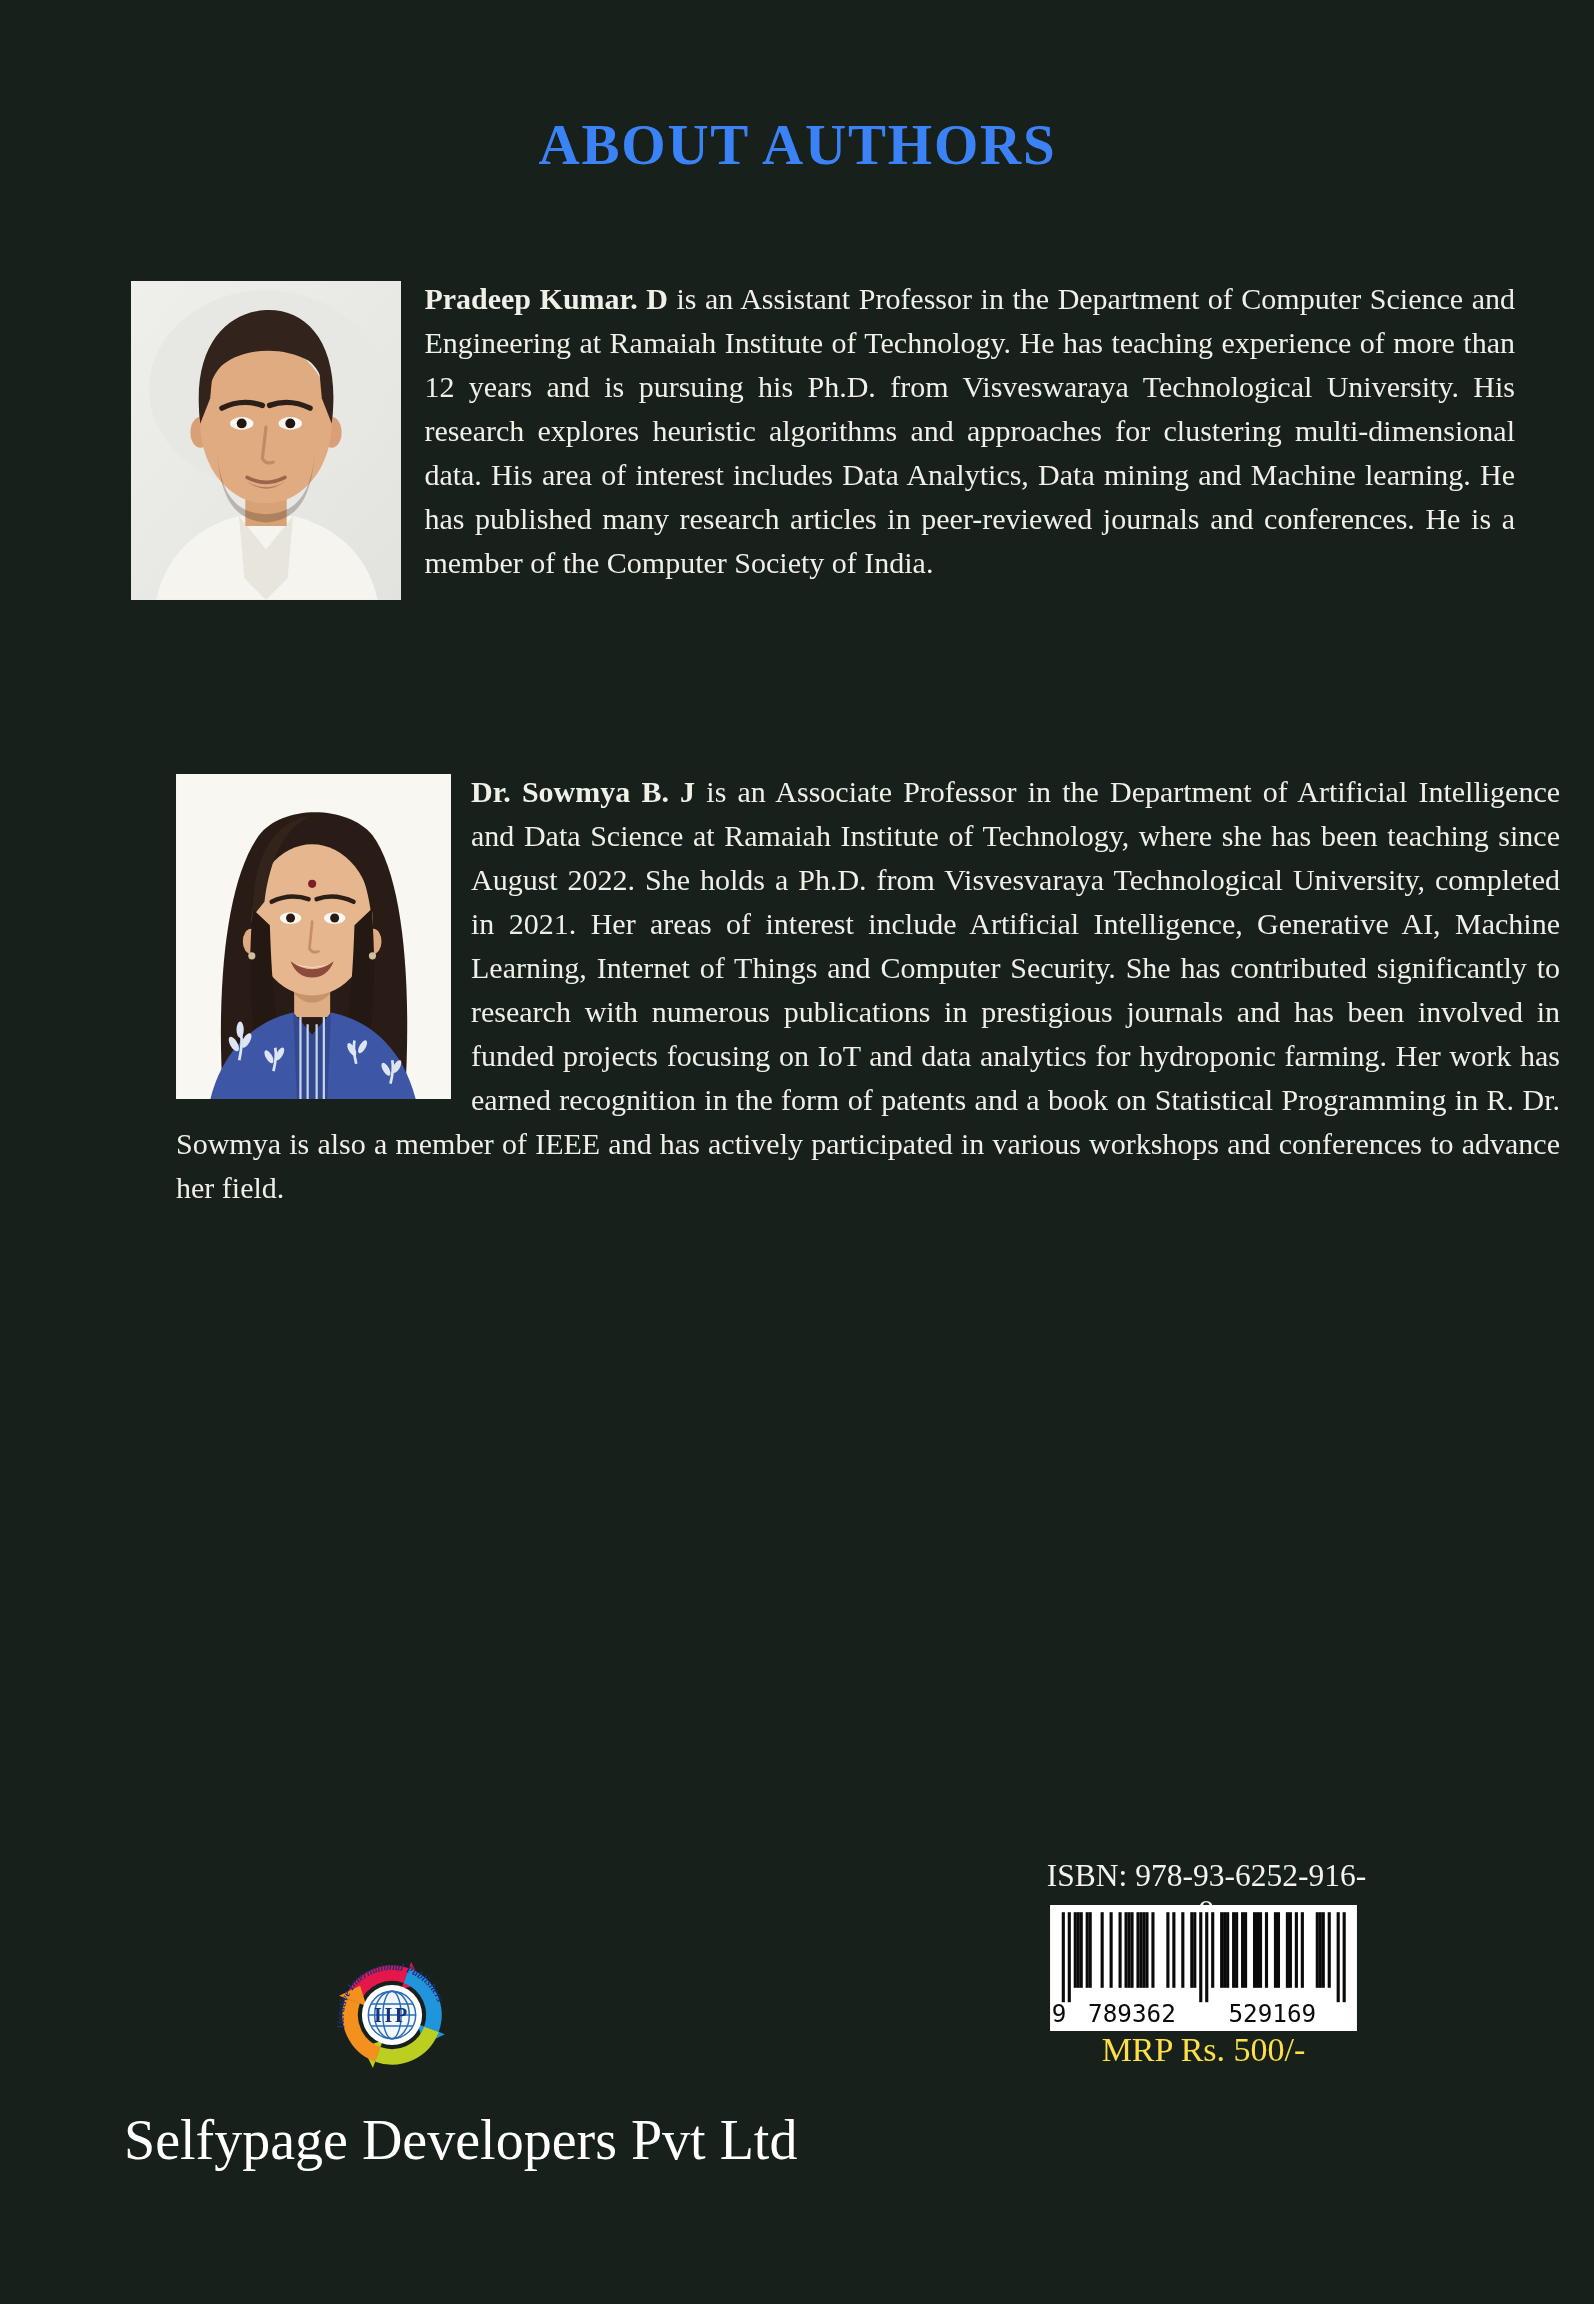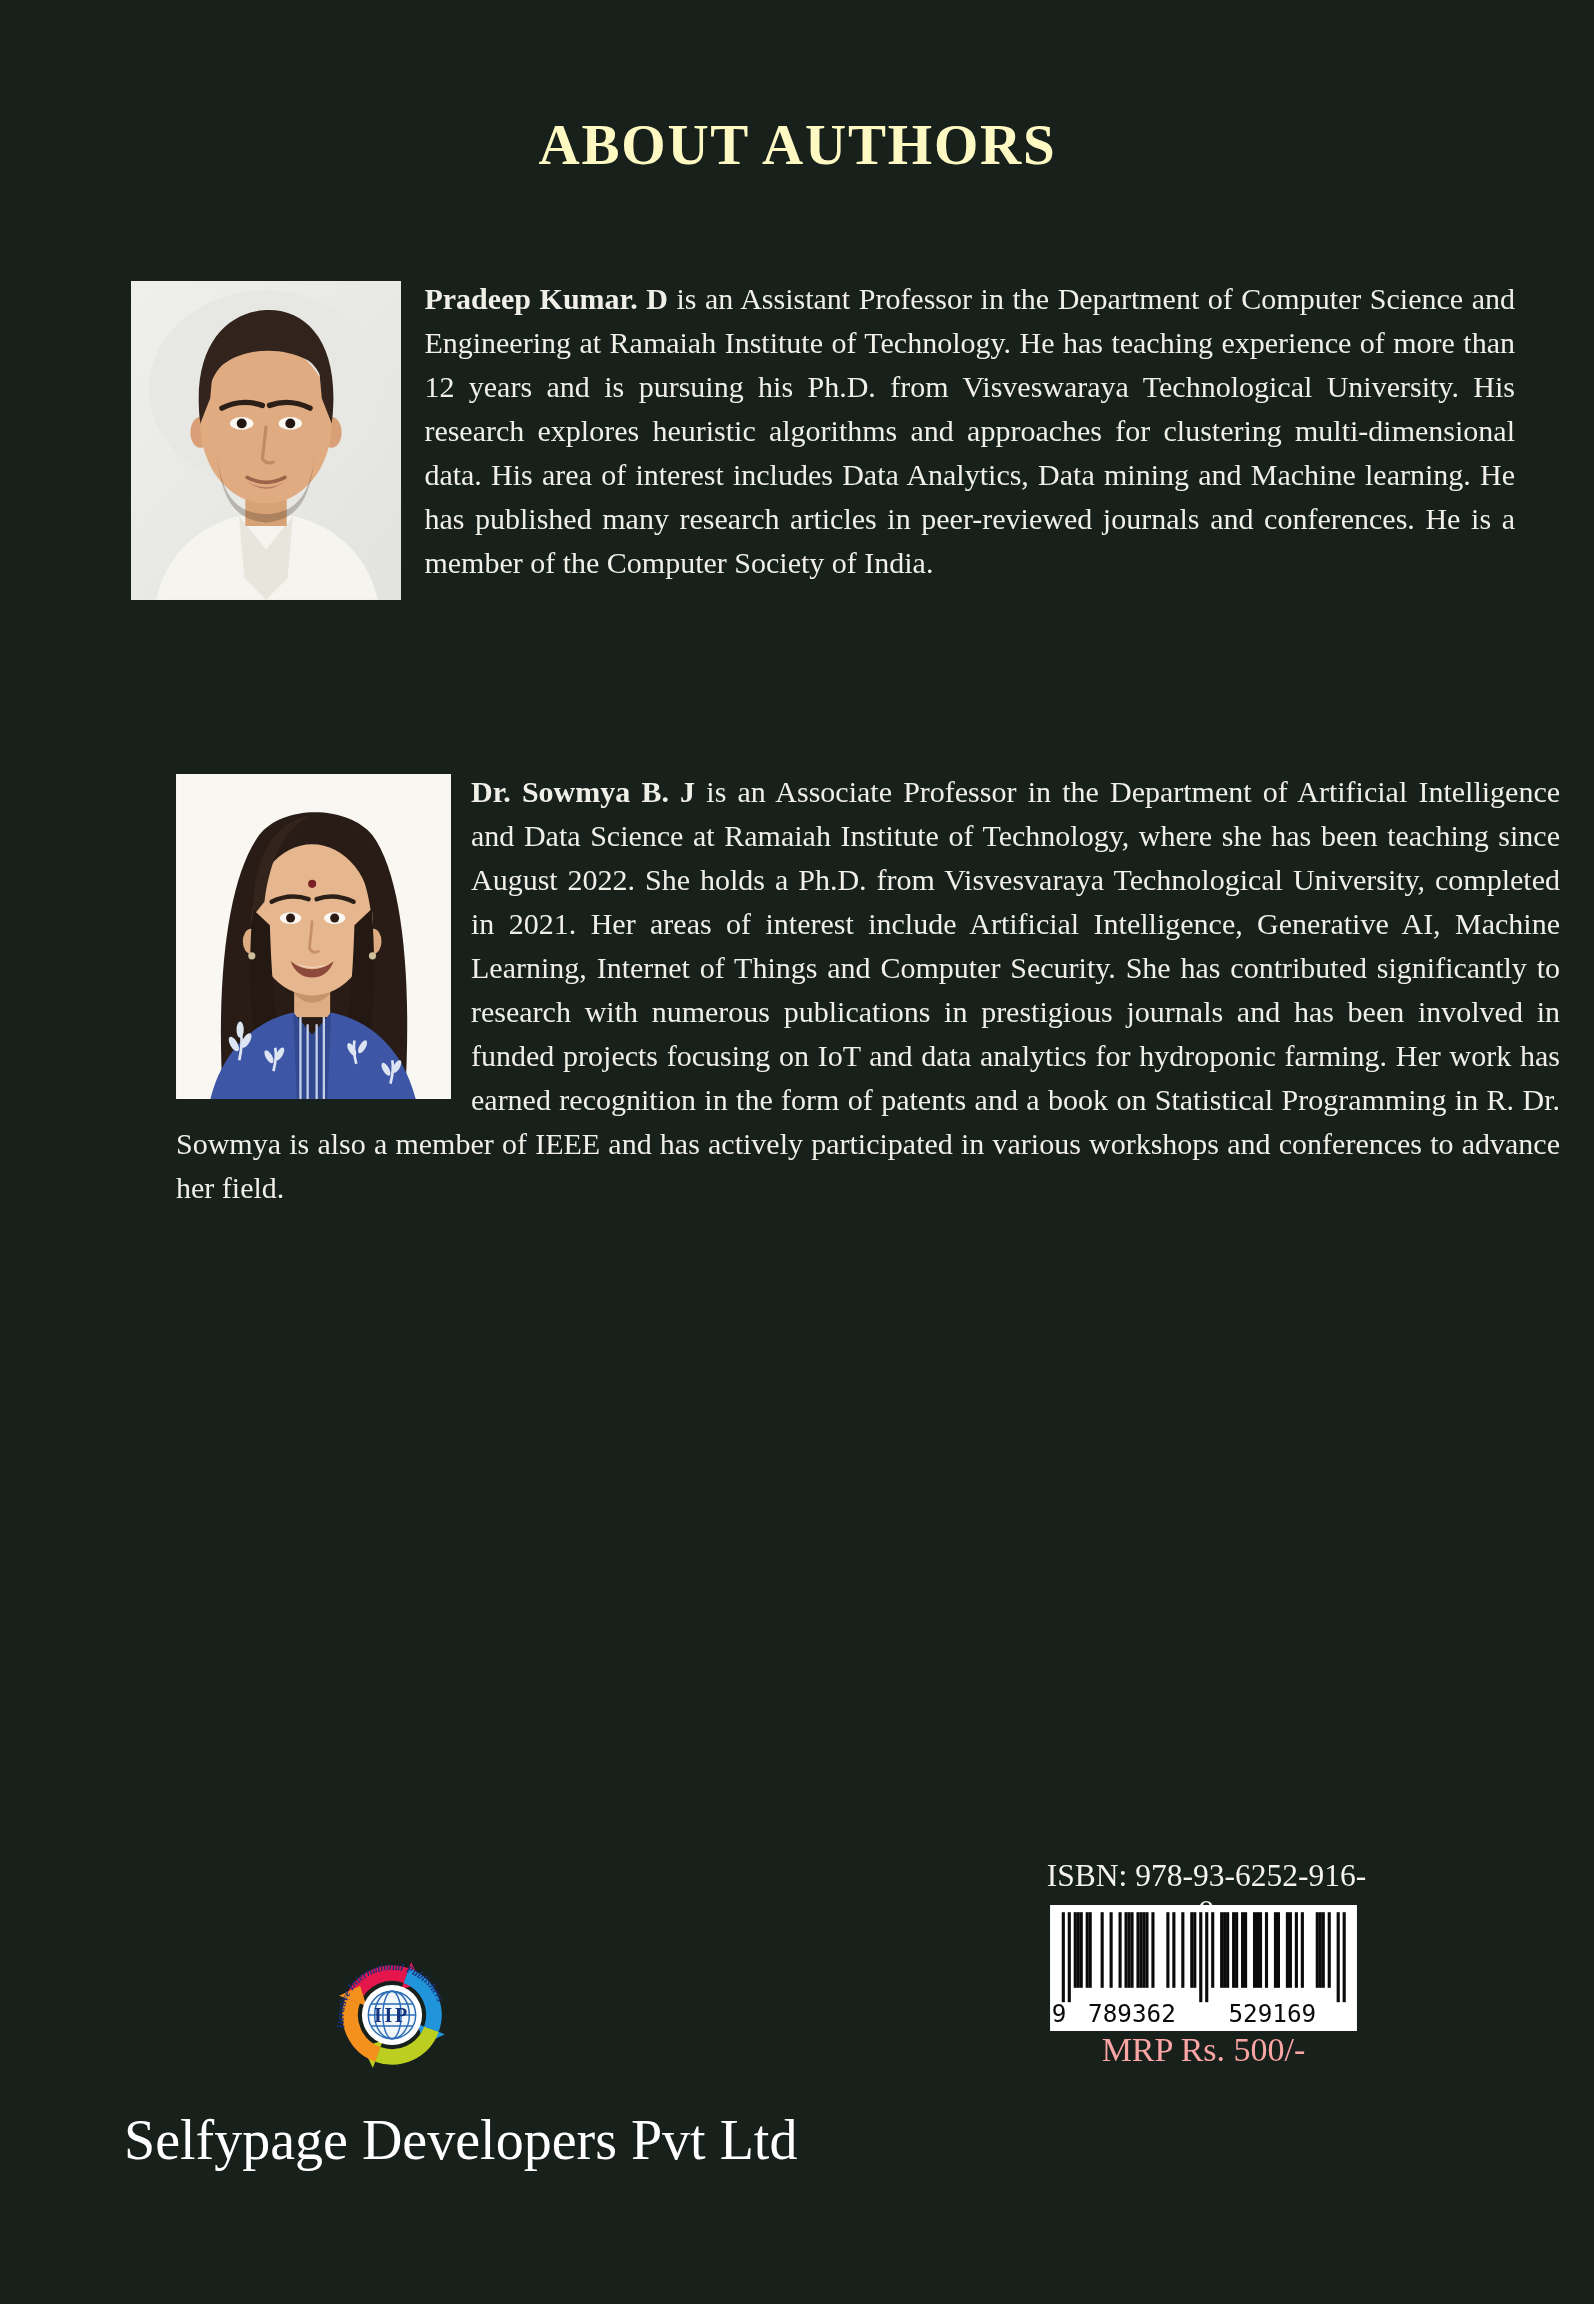--- a/index.html
+++ b/index.html
@@ -1,32 +1,32 @@
 <!DOCTYPE html>
 <html style="font-size:14.4px"><head>
 <meta charset="utf-8">
 <style>
   html,body{margin:0;padding:0;background:#17201b;}
   .page{position:relative;width:1595px;height:2304px;background:#17201b;
         font-family:"Liberation Serif", serif;color:#f0efe8;overflow:hidden;}
   .title{position:absolute;top:112px;left:0;width:100%;text-align:center;
-         font-size:57px;font-weight:bold;letter-spacing:1.8px;color:#fef9c3;}
+         font-size:57px;font-weight:bold;letter-spacing:1.8px;color:#3b82f6;}
   .bio{position:absolute;left:131px;width:1384px;}
   .bio-1{top:277px;}
   .bio-2{top:770px;margin-left:45px;}
   .photo{float:left;display:block;background:#e9e9e5;}
   .photo-1{width:270px;height:319px;margin:3.6px 23.4px 5.4px 0;}
   .photo-2{width:275px;height:325px;margin:3.6px 20px 5.4px 0;}
   .bio p{margin:0;font-size:30px;line-height:44px;text-align:justify;}
   .bio b{font-weight:bold;}
   .isbn{position:absolute;left:1040px;top:1858px;width:333px;text-align:center;
         font-size:31.5px;color:#f4f3ee;}
   .barcode{position:absolute;left:1050px;top:1905px;}
   .mrp{position:absolute;left:1050px;top:2031px;width:307px;text-align:center;
-       font-size:34px;color:#fca5a5;}
+       font-size:34px;color:#fde047;}
   .logo{position:absolute;left:330px;top:1953px;}
   .publisher{position:absolute;left:124px;top:2108px;font-size:56px;color:#ffffff;text-align:right;}
 </style>
 </head>
 <body>
 
 <div class="page">
 
   <div class="title">ABOUT AUTHORS</div>
 

